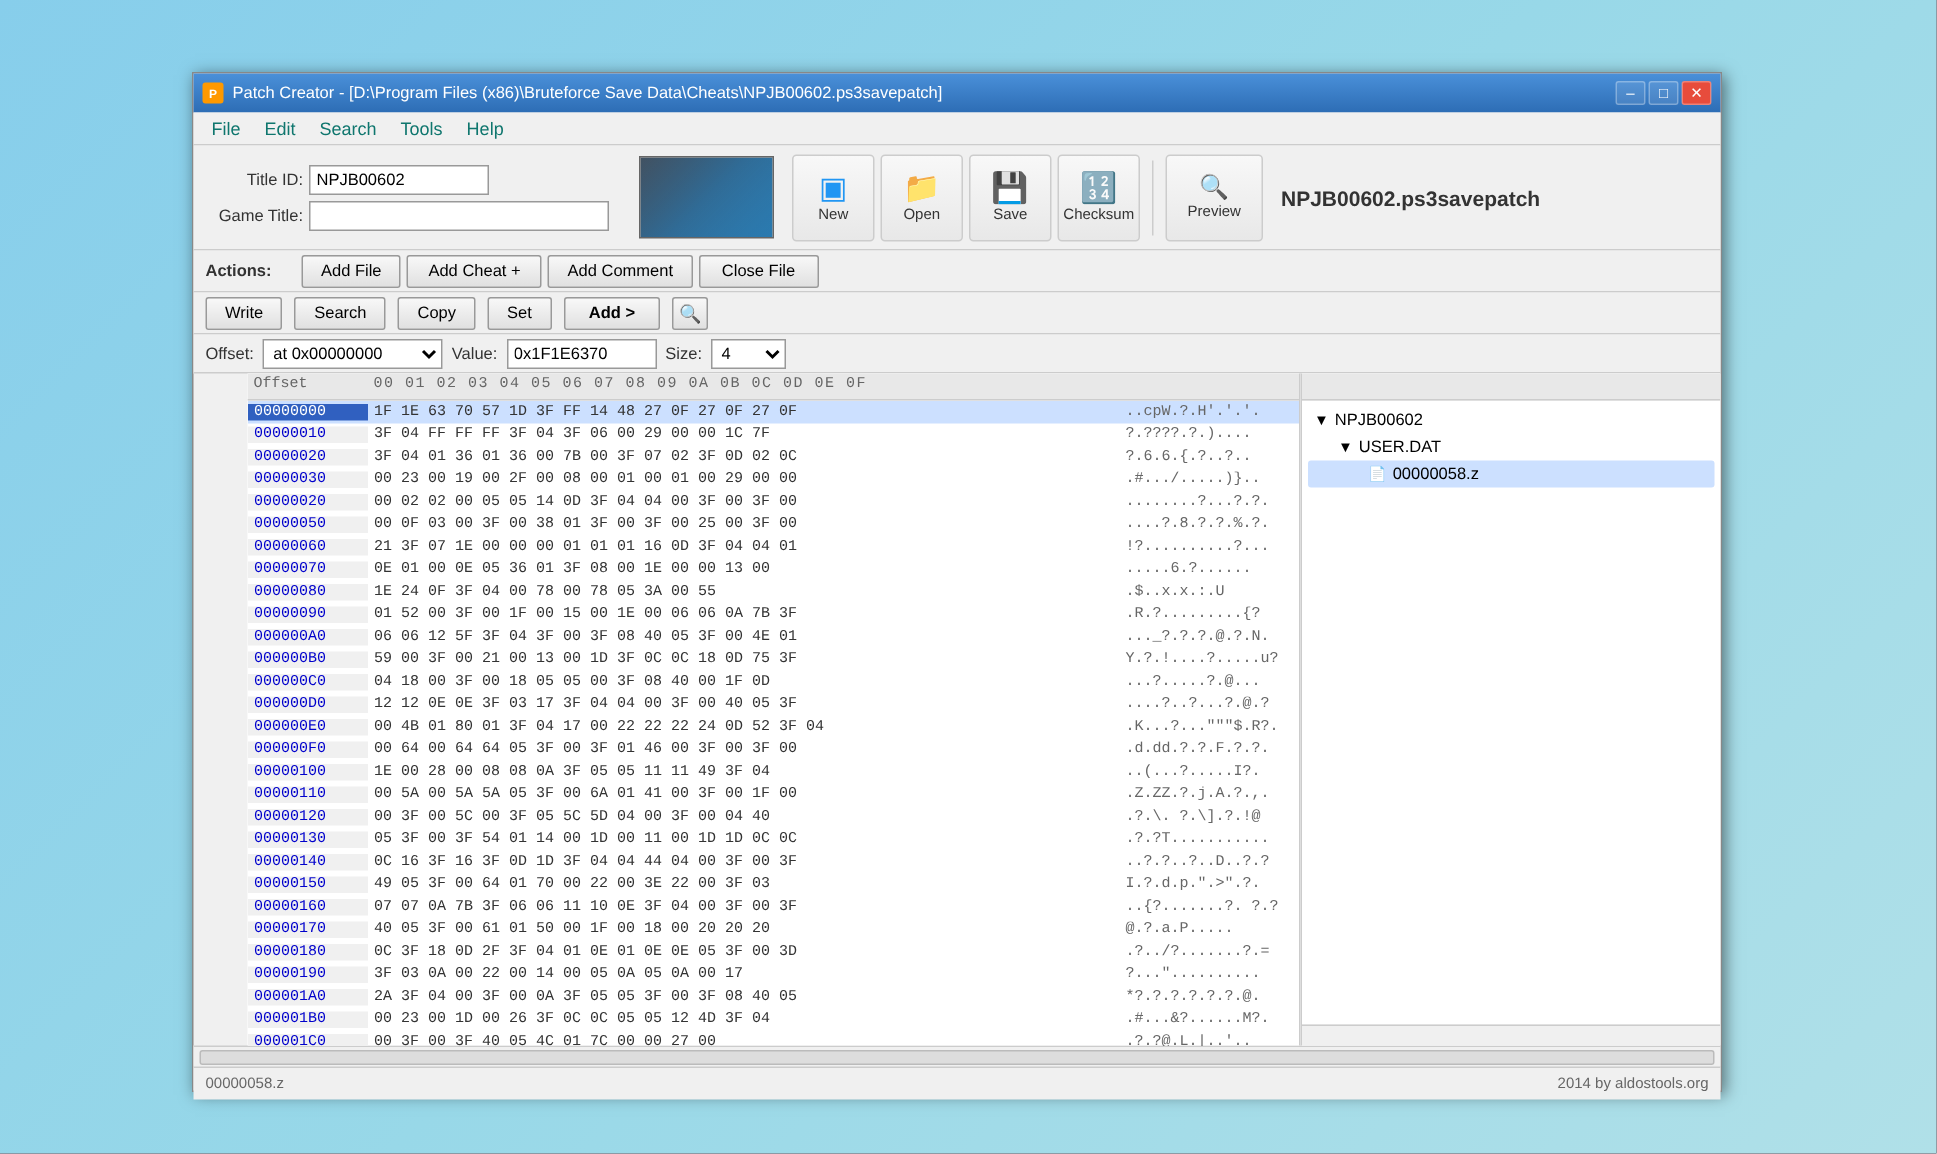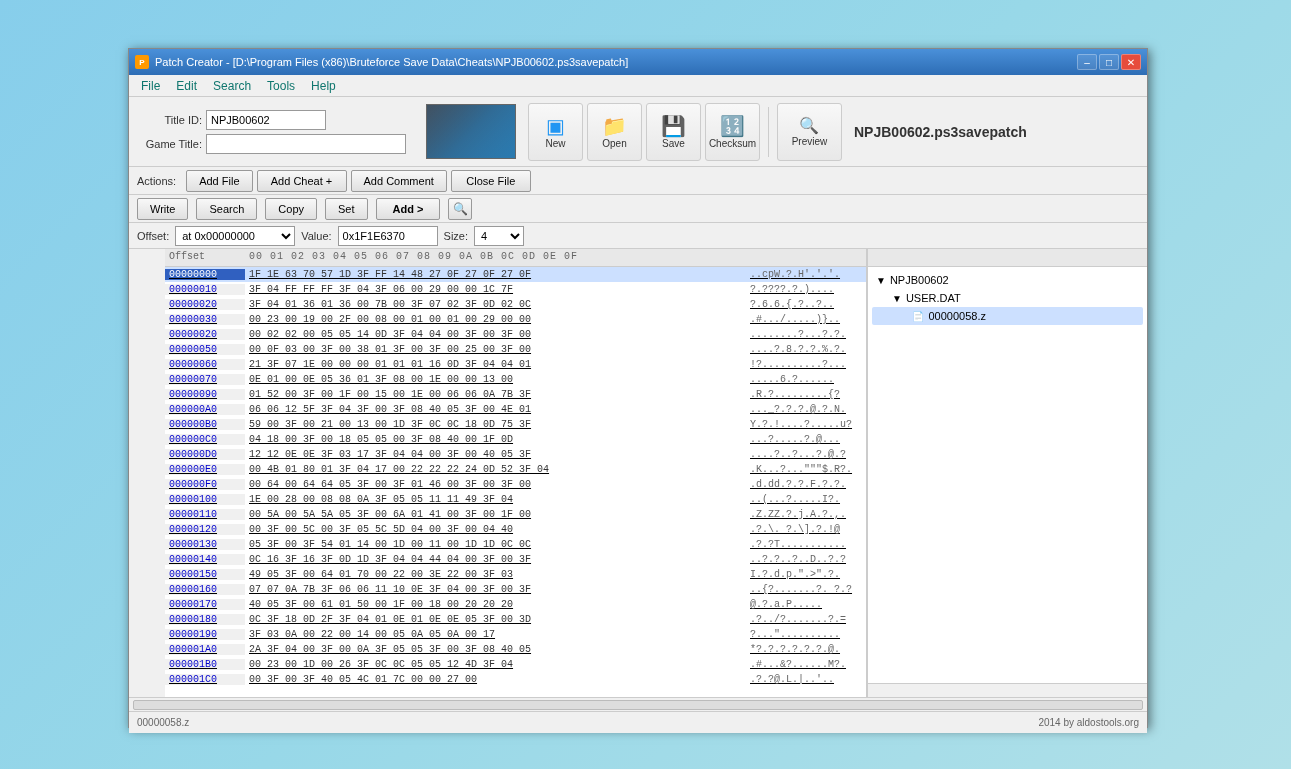--- a/index.html
+++ b/index.html
@@ -199,21 +199,22 @@
       align-items: center;
       background: #f0f0f0;
       border-bottom: 1px solid #ccc;
       padding: 3px 8px;
       height: 28px;
       gap: 4px;
     }
     .actions-label {
       font-size: 11px;
       color: #333;
-      margin-right: 6px;
+      margin-right: 16px;
+      font-weight: bold;
     }
     .action-btn {
       height: 22px;
       padding: 0 12px;
       border: 1px solid #999;
       background: linear-gradient(to bottom, #f8f8f8, #e0e0e0);
       cursor: pointer;
       font-size: 11px;
       border-radius: 2px;
     }
@@ -329,21 +330,20 @@
       padding: 1px 4px;
       color: #666;
       font-size: 10px;
     }
 
     
     .hex-content {
       height: calc(100% - 18px);
       overflow-y: auto;
       overflow-x: hidden;
-      text-decoration: underline;
     }
     .hex-row {
       display: flex;
       height: 15px;
       align-items: center;
     }
     .hex-row.selected { background: #cce0ff; }
     .hex-row-offset {
       width: 80px;
       min-width: 80px;
@@ -586,20 +586,25 @@
           </div>
           <div class="hex-row">
             <div class="hex-row-offset">00000060</div>
             <div class="hex-row-bytes">21 3F 07 1E 00 00 00 01 01 01 16 0D 3F 04 04 01</div>
             <div class="hex-row-ascii">!?..........?...</div>
           </div>
           <div class="hex-row">
             <div class="hex-row-offset">00000070</div>
             <div class="hex-row-bytes">0E 01 00 0E 05 36 01 3F 08 00 1E 00 00 13 00</div>
             <div class="hex-row-ascii">.....6.?......</div>
+          </div>
+          <div class="hex-row">
+            <div class="hex-row-offset">00000080</div>
+            <div class="hex-row-bytes">1E 24 0F 3F 04 00 78 00 78 05 3A 00 55</div>
+            <div class="hex-row-ascii">.$..x.x.:.U</div>
           </div>
           <div class="hex-row">
             <div class="hex-row-offset">00000090</div>
             <div class="hex-row-bytes">01 52 00 3F 00 1F 00 15 00 1E 00 06 06 0A 7B 3F</div>
             <div class="hex-row-ascii">.R.?.........{?</div>
           </div>
           <div class="hex-row">
             <div class="hex-row-offset">000000A0</div>
             <div class="hex-row-bytes">06 06 12 5F 3F 04 3F 00 3F 08 40 05 3F 00 4E 01</div>
             <div class="hex-row-ascii">..._?.?.?.@.?.N.</div>

